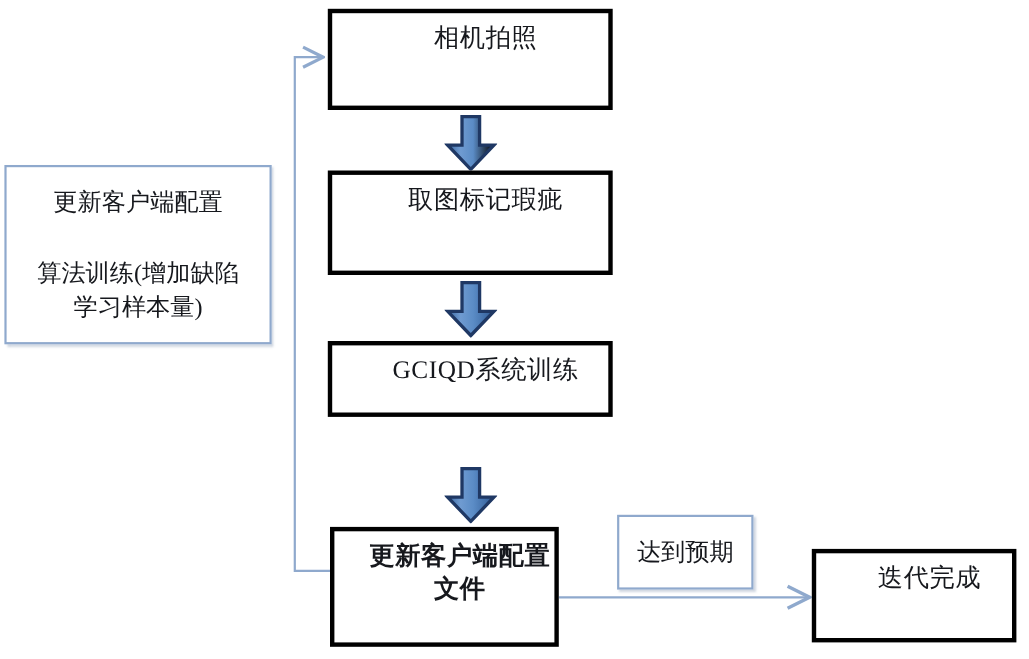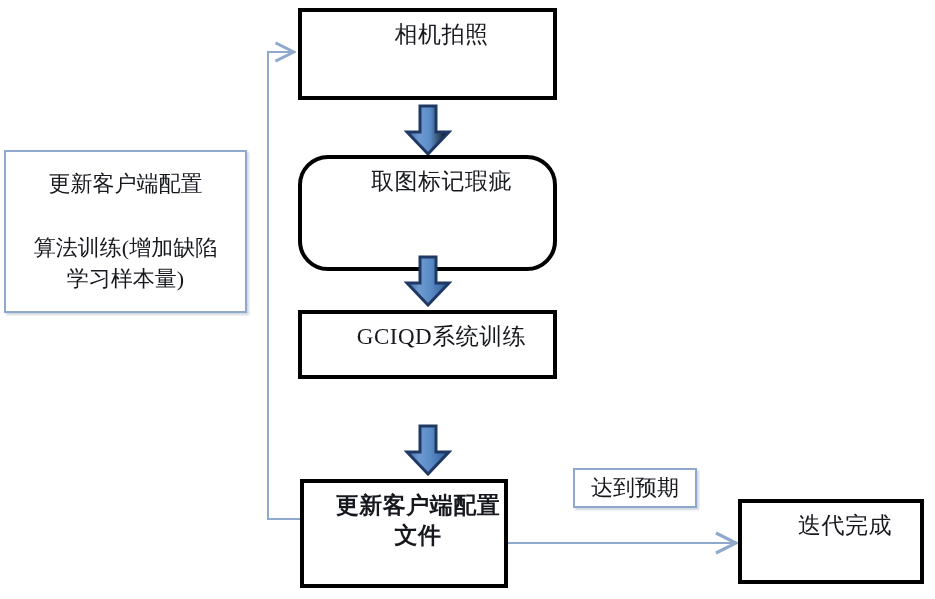--- a/index.html
+++ b/index.html
@@ -119,21 +119,21 @@
           <stop offset="28%" stop-color="#6f9bd1"></stop>
           <stop offset="55%" stop-color="#5b8cc6"></stop>
           <stop offset="100%" stop-color="#2f5party"></stop>
           <stop offset="100%" stop-color="#2f5a94"></stop>
         </linearGradient>
       </defs>
       <path d="M 16 2 L 32 2 L 32 28 L 45 28 L 24 50 L 3 28 L 16 28 Z" fill="url(#ag1)" stroke="#1f3864" stroke-width="3" stroke-linejoin="miter"></path>
     </svg>
   </div>
 
-  <div class="proc-box" style="left:298px; top:155px; width:259px; height:116px;border-radius:30px;">
+  <div class="proc-box" style="left:298px; top:155px; width:259px; height:95px;">
     <span class="label">取图标记瑕疵</span>
   </div>
 
   <div class="block-arrow" style="left:404px; top:255px;">
     <svg width="48" height="52" viewBox="0 0 48 52">
       <defs>
         <linearGradient id="ag2" x1="0" y1="0" x2="1" y2="0">
           <stop offset="0%" stop-color="#3a67a0"></stop>
           <stop offset="28%" stop-color="#6f9bd1"></stop>
           <stop offset="55%" stop-color="#5b8cc6"></stop>
@@ -160,21 +160,21 @@
       </defs>
       <path d="M 16 2 L 32 2 L 32 28 L 45 28 L 24 50 L 3 28 L 16 28 Z" fill="url(#ag3)" stroke="#1f3864" stroke-width="3" stroke-linejoin="miter"></path>
     </svg>
   </div>
 
   <div class="proc-box" style="left:300px; top:479px; width:208px; height:109px;font-weight:bold;">
     <span class="label">更新客户端配置
 文件</span>
   </div>
 
-  <div class="note-box" style="left:573px; top:468px; width:124px; height:40px;">
+  <div class="note-box" style="left:561px; top:468px; width:124px; height:68px;">
     <span class="label">达到预期</span>
   </div>
 
   <div class="proc-box" style="left:738px; top:499px; width:186px; height:85px;">
     <span class="label">迭代完成</span>
   </div>
 
 </div>
 
 </body></html>

